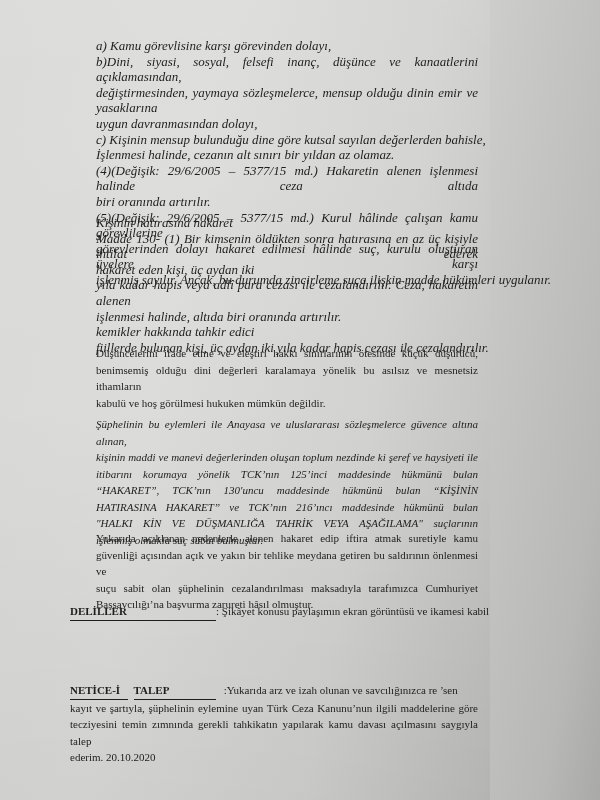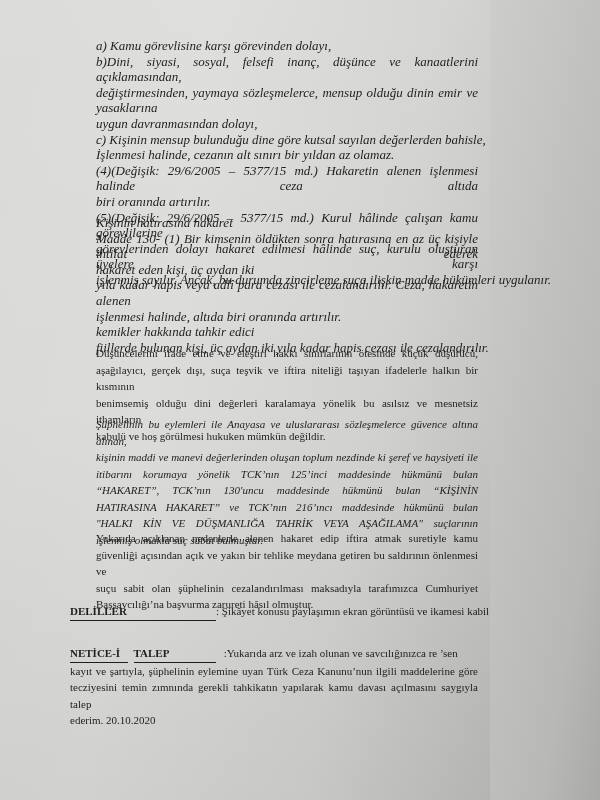--- a/index.html
+++ b/index.html
@@ -45,21 +45,20 @@
     <div class="just">Madde 130- (1) Bir kimsenin öldükten sonra hatırasına en az üç kişiyle ihtilat ederek</div>
     <div class="line">hakaret eden kişi, üç aydan iki</div>
     <div class="just">yıla kadar hapis veya adlî para cezası ile cezalandırılır. Ceza, hakaretin alenen</div>
     <div class="line">işlenmesi halinde, altıda biri oranında artırılır.</div>
     <div class="line">kemikler hakkında tahkir edici</div>
     <div class="line">fiillerde bulunan kişi, üç aydan iki yıla kadar hapis cezası ile cezalandırılır.</div>
   </div>
 
   <div class="para" style="top:345px;">
     <div class="just">Düşüncelerini ifade etme ve eleştiri hakkı sınırlarının ötesinde küçük düşürücü,</div>
-    <div class="just">aşağılayıcı, gerçek dışı, suça teşvik ve iftira niteliği taşıyan ifadelerle halkın bir kısmının</div>
     <div class="just">benimsemiş olduğu dini değerleri karalamaya yönelik bu asılsız ve mesnetsiz ithamların</div>
     <div class="line">kabulü ve hoş görülmesi hukuken mümkün değildir.</div>
   </div>
 
   <div class="para" style="top:416px;font-style:italic;">
     <div class="just">Şüphelinin bu eylemleri ile Anayasa ve uluslararası sözleşmelerce güvence altına alınan,</div>
     <div class="just">kişinin maddi ve manevi değerlerinden oluşan toplum nezdinde ki şeref ve haysiyeti ile</div>
     <div class="just">itibarını korumaya yönelik TCK’nın 125’inci maddesinde hükmünü bulan</div>
     <div class="just">“HAKARET”, TCK’nın 130'uncu maddesinde hükmünü bulan “KİŞİNİN</div>
     <div class="just">HATIRASINA HAKARET” ve TCK’nın 216’ıncı maddesinde hükmünü bulan</div>
@@ -73,21 +72,21 @@
     <div class="just">suçu sabit olan şüphelinin cezalandırılması maksadıyla tarafımızca Cumhuriyet</div>
     <div class="line">Başsavcılığı’na başvurma zarureti hâsıl olmuştur.</div>
   </div>
 
   <div class="para" style="top:603px; left:70px; width:408px;">
     <div class="line">
       <span class="heading-ul" style="width:146px;">DELİLLER</span><span>: Şikâyet konusu paylaşımın ekran görüntüsü ve ikamesi kabil</span>
     </div>
   </div>
 
-  <div class="para" style="top:645px; left:70px; width:408px;">
+  <div class="para" style="top:682px; left:70px; width:408px;">
     <div class="line">
       <span class="heading-ul" style="width:58px;">NETİCE-İ</span>&nbsp;&nbsp;<span class="heading-ul" style="width:82px;">TALEP</span>&nbsp;&nbsp;&nbsp;<span>:Yukarıda arz ve izah olunan ve savcılığınızca re ’sen</span>
     </div>
     <div class="just">kayıt ve şartıyla, şüphelinin eylemine uyan Türk Ceza Kanunu’nun ilgili maddelerine göre</div>
     <div class="just">tecziyesini temin zımnında gerekli tahkikatın yapılarak kamu davası açılmasını saygıyla talep</div>
     <div class="line">ederim. 20.10.2020</div>
   </div>
 
 </div>
 

